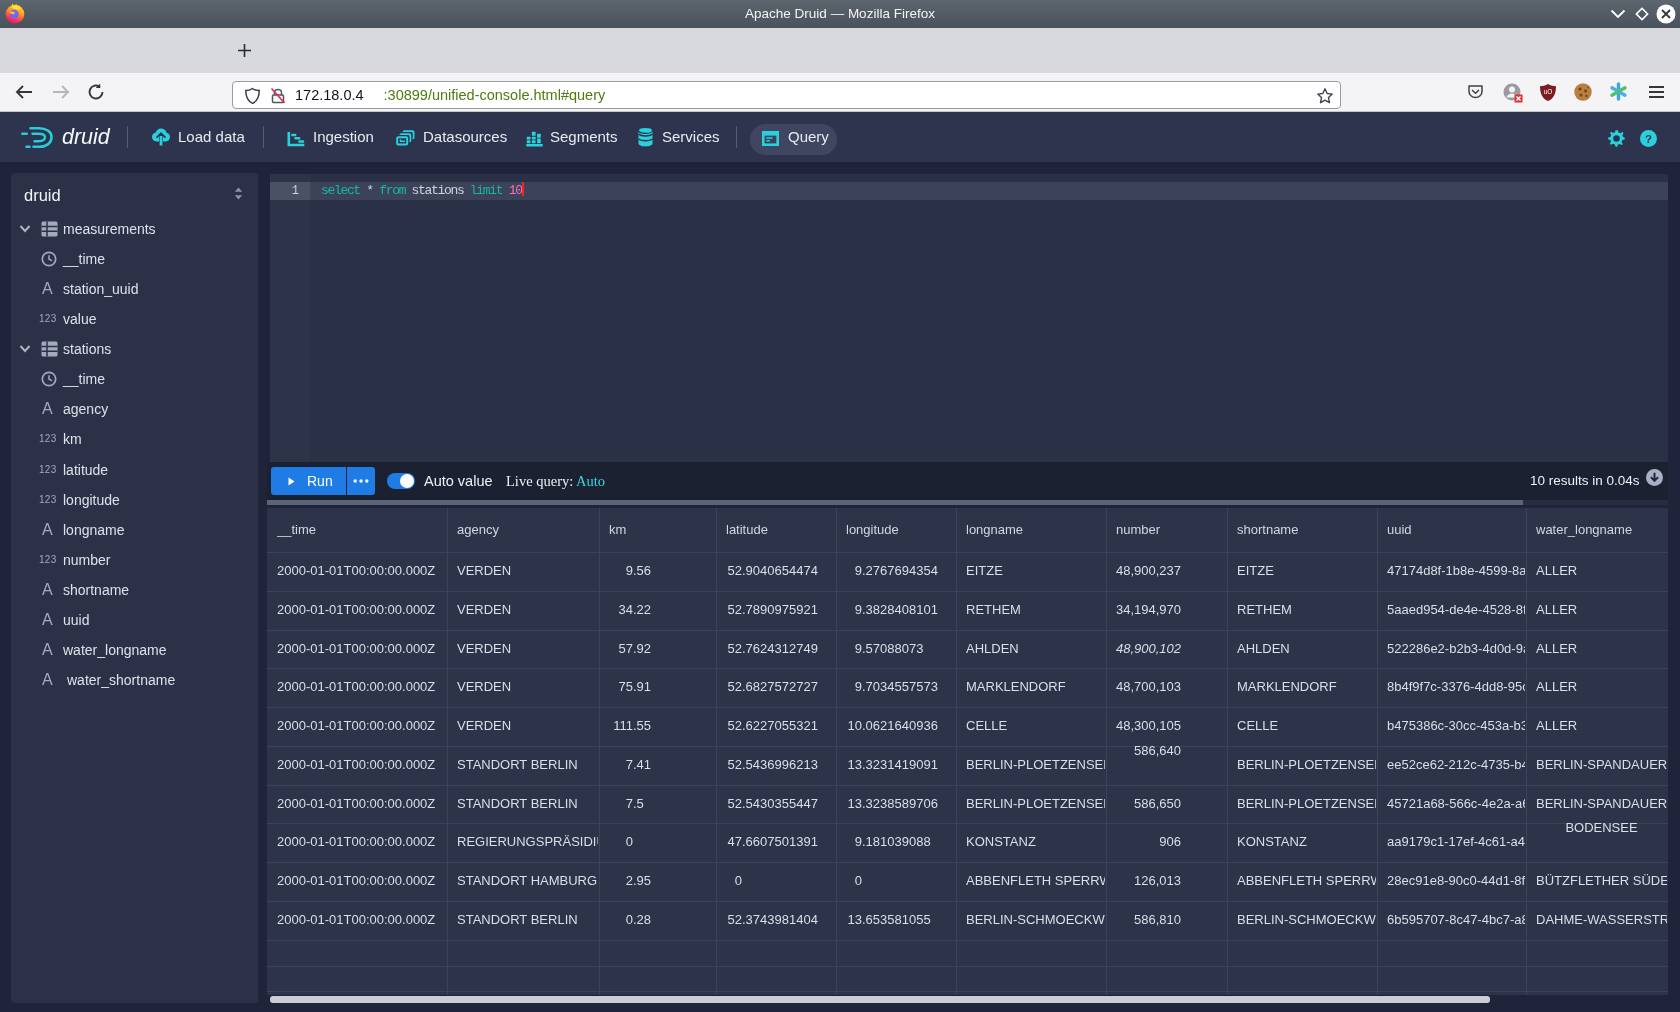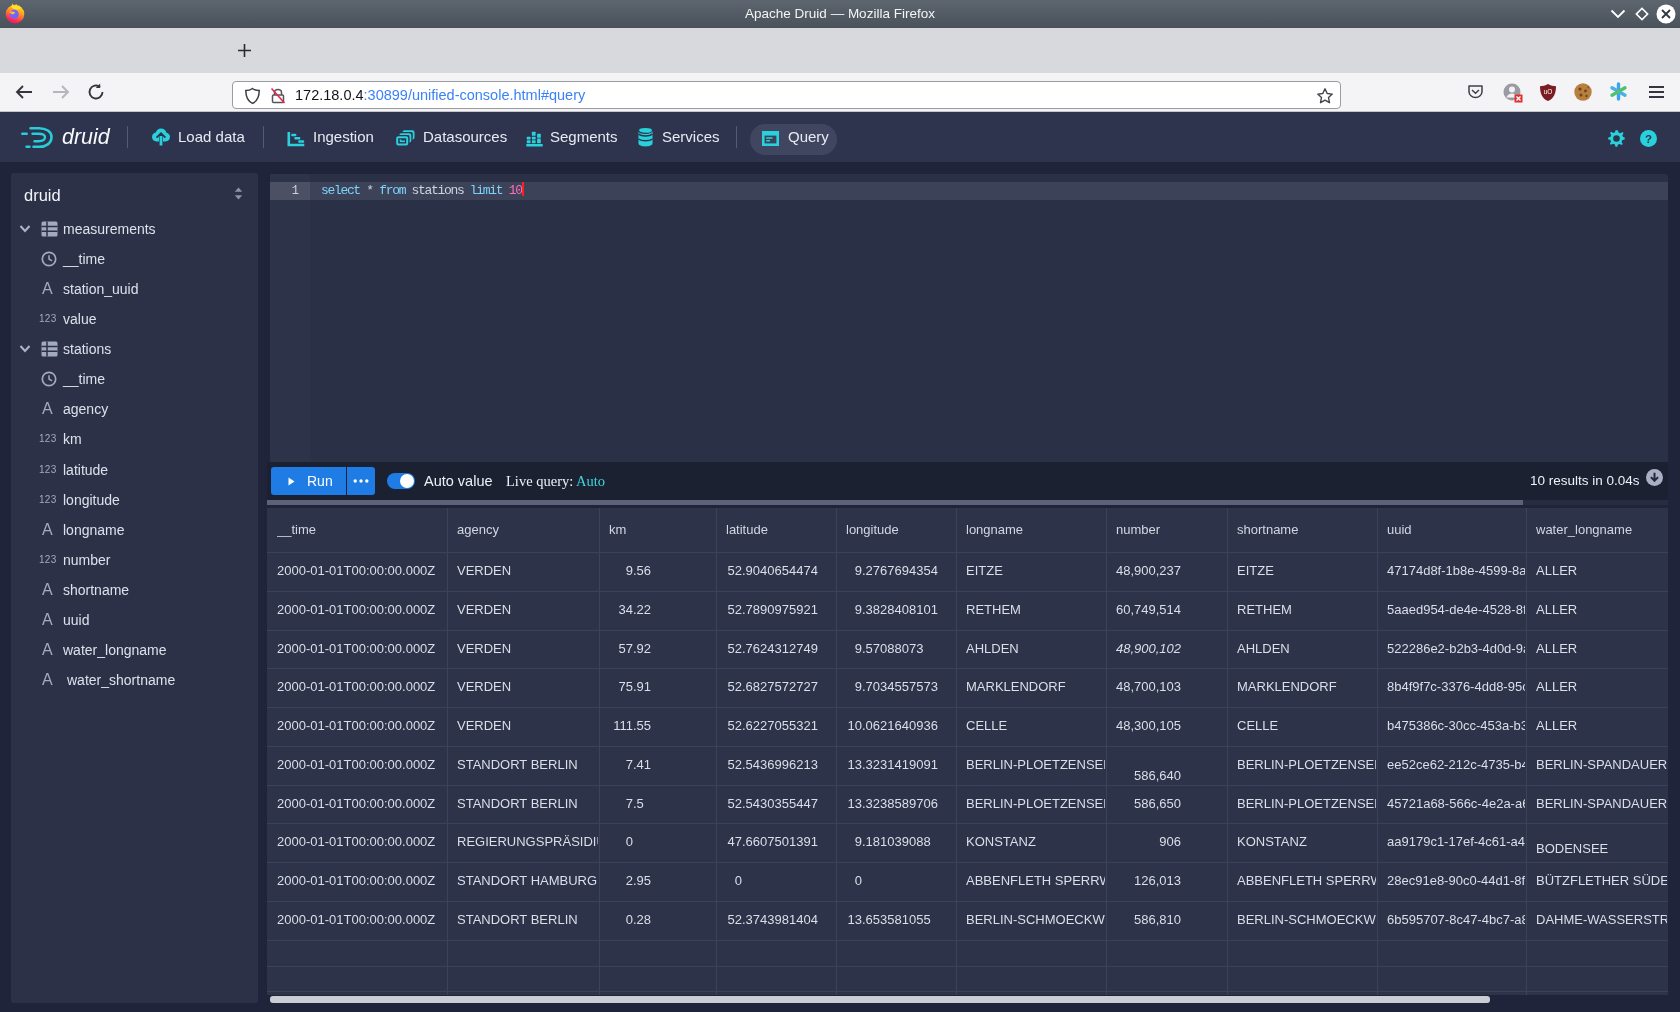--- a/index.html
+++ b/index.html
@@ -12,21 +12,21 @@
   .titletext { position:absolute; left:0; right:0; top:0; height:28px; line-height:28px;
     text-align:center; font-size:13.5px; color:#f2f4f5; }
   .tabbar { position:absolute; left:0; top:28px; width:1680px; height:45px; background:#d7d9dc; }
   .tab { position:absolute; left:4px; top:4px; width:220px; height:36px; background:#f4f4f6;
     border-radius:6px; box-shadow:0 1px 2px rgba(0,0,0,.25); }
   .tabtitle { position:absolute; left:33px; top:0; height:36px; line-height:36px; font-size:13.5px; color:#1f2733; }
   .toolbar { position:absolute; left:0; top:73px; width:1680px; height:39px; background:#f4f4f6; border-bottom:1px solid #c4c6ca; }
   .urlbar { position:absolute; left:232px; top:8px; width:1109px; height:28px; background:#ffffff;
     border:1px solid #9b9ca3; border-radius:4px; }
   .urltext { position:absolute; left:62px; top:0; height:26px; line-height:26px; font-size:14.5px; color:#15141a; }
-  .urltext .dim { color:#3b82f6; }
+  .urltext .dim { color:#4d7c0f;margin-left:20px; }
   .icon { position:absolute; }
 
   
   .page { position:absolute; left:0; top:112px; width:1680px; height:900px; background:#20243a; }
   .dheader { position:absolute; left:0; top:0; width:1680px; height:50px; background:#2f344e; }
   .navitem { position:absolute; top:0; height:50px; line-height:50px; color:#e7ebf1; font-size:15px; }
   .navsep { position:absolute; top:14px; width:1px; height:22px; background:#565b70; }
   .querypill { position:absolute; left:750px; top:12px; width:87px; height:31px; border-radius:16px; background:#414660; }
 
   
@@ -37,21 +37,21 @@
 
   
   .editor { position:absolute; left:270px; top:62px; width:1398px; height:288px; background:#2a3046; border-radius:3px 3px 0 0; }
   .gutter { position:absolute; left:0; top:0; width:40px; height:288px; background:#2d3349; }
   .activeline { position:absolute; left:40px; top:7.5px; width:1358px; height:18px; background:#3c4257; }
   .gutteractive { position:absolute; left:0; top:7.5px; width:40px; height:18px; background:#4b5065; }
   .lineno { position:absolute; left:0; top:7.5px; width:29px; height:18px; line-height:18px; text-align:right;
     font-family:"Liberation Mono",monospace; font-size:12px; color:#cdd2df; }
   .code { position:absolute; left:51px; top:7.5px; height:18px; line-height:18px;
     font-family:"Liberation Mono",monospace; font-size:13px; letter-spacing:-1.33px; color:#ccd3e0; white-space:pre; }
-  .kw { color:#7dd3fc; } .num { color:#fa6fba; }
+  .kw { color:#14b8a6; } .num { color:#fa6fba; }
   .cursor { display:inline-block; width:2px; height:14px; background:#ff1f1f; vertical-align:-2px; }
 
   
   .runbar { position:absolute; left:267px; top:350px; width:1401px; height:38px; background:#1c2132; }
   .runbtn { position:absolute; left:4px; top:5px; width:75px; height:28px; background:#1f7ce4; border-radius:3px 0 0 3px;
     color:#fff; font-size:14px; line-height:28px; }
   .morebtn { position:absolute; left:80px; top:5px; width:28px; height:28px; background:#1f7ce4; border-radius:0 3px 3px 0;
     color:#fff; }
   .switch { position:absolute; left:120px; top:11px; width:28px; height:16px; background:#1f7ce4; border-radius:8px; }
   .knob { position:absolute; right:1px; top:1px; width:14px; height:14px; background:#fff; border-radius:50%; }
@@ -388,21 +388,21 @@
 <div class="cell" style="left:849px; top:44.0px; width:110px; height:38.77px; line-height:38.77px;"><span class="ni" style="width:65px;">48,900,237</span></div>
 <div class="cell" style="left:970px; top:44.0px; width:139px; height:38.77px; line-height:38.77px;">EITZE</div>
 <div class="cell" style="left:1120px; top:44.0px; width:138px; height:38.77px; line-height:38.77px;">47174d8f-1b8e-4599-8a</div>
 <div class="cell" style="left:1269px; top:44.0px; width:131px; height:38.77px; line-height:38.77px;">ALLER</div>
 <div class="cell" style="left:10px; top:82.8px; width:169px; height:38.77px; line-height:38.77px;">2000-01-01T00:00:00.000Z</div>
 <div class="cell" style="left:190px; top:82.8px; width:141px; height:38.77px; line-height:38.77px;">VERDEN</div>
 <div class="cell" style="left:342px; top:82.8px; width:106px; height:38.77px; line-height:38.77px;"><span class="ni" style="width:24px;">34</span>.22</div>
 <div class="cell" style="left:459px; top:82.8px; width:109px; height:38.77px; line-height:38.77px;"><span class="ni" style="width:16px;">52</span>.7890975921</div>
 <div class="cell" style="left:579px; top:82.8px; width:109px; height:38.77px; line-height:38.77px;"><span class="ni" style="width:16px;">9</span>.3828408101</div>
 <div class="cell" style="left:699px; top:82.8px; width:139px; height:38.77px; line-height:38.77px;">RETHEM</div>
-<div class="cell" style="left:849px; top:82.8px; width:110px; height:38.77px; line-height:38.77px;"><span class="ni" style="width:65px;">60,749,514</span></div>
+<div class="cell" style="left:849px; top:82.8px; width:110px; height:38.77px; line-height:38.77px;"><span class="ni" style="width:65px;">34,194,970</span></div>
 <div class="cell" style="left:970px; top:82.8px; width:139px; height:38.77px; line-height:38.77px;">RETHEM</div>
 <div class="cell" style="left:1120px; top:82.8px; width:138px; height:38.77px; line-height:38.77px;">5aaed954-de4e-4528-8f</div>
 <div class="cell" style="left:1269px; top:82.8px; width:131px; height:38.77px; line-height:38.77px;">ALLER</div>
 <div class="cell" style="left:10px; top:121.5px; width:169px; height:38.77px; line-height:38.77px;">2000-01-01T00:00:00.000Z</div>
 <div class="cell" style="left:190px; top:121.5px; width:141px; height:38.77px; line-height:38.77px;">VERDEN</div>
 <div class="cell" style="left:342px; top:121.5px; width:106px; height:38.77px; line-height:38.77px;"><span class="ni" style="width:24px;">57</span>.92</div>
 <div class="cell" style="left:459px; top:121.5px; width:109px; height:38.77px; line-height:38.77px;"><span class="ni" style="width:16px;">52</span>.7624312749</div>
 <div class="cell" style="left:579px; top:121.5px; width:109px; height:38.77px; line-height:38.77px;"><span class="ni" style="width:16px;">9</span>.57088073</div>
 <div class="cell" style="left:699px; top:121.5px; width:139px; height:38.77px; line-height:38.77px;">AHLDEN</div>
 <div class="cell" style="left:849px; top:121.5px; width:110px; height:38.77px; line-height:38.77px;font-style:italic;"><span class="ni" style="width:65px;">48,900,102</span></div>
@@ -428,21 +428,21 @@
 <div class="cell" style="left:849px; top:199.1px; width:110px; height:38.77px; line-height:38.77px;"><span class="ni" style="width:65px;">48,300,105</span></div>
 <div class="cell" style="left:970px; top:199.1px; width:139px; height:38.77px; line-height:38.77px;">CELLE</div>
 <div class="cell" style="left:1120px; top:199.1px; width:138px; height:38.77px; line-height:38.77px;">b475386c-30cc-453a-b3</div>
 <div class="cell" style="left:1269px; top:199.1px; width:131px; height:38.77px; line-height:38.77px;">ALLER</div>
 <div class="cell" style="left:10px; top:237.9px; width:169px; height:38.77px; line-height:38.77px;">2000-01-01T00:00:00.000Z</div>
 <div class="cell" style="left:190px; top:237.9px; width:141px; height:38.77px; line-height:38.77px;">STANDORT BERLIN</div>
 <div class="cell" style="left:342px; top:237.9px; width:106px; height:38.77px; line-height:38.77px;"><span class="ni" style="width:24px;">7</span>.41</div>
 <div class="cell" style="left:459px; top:237.9px; width:109px; height:38.77px; line-height:38.77px;"><span class="ni" style="width:16px;">52</span>.5436996213</div>
 <div class="cell" style="left:579px; top:237.9px; width:109px; height:38.77px; line-height:38.77px;"><span class="ni" style="width:16px;">13</span>.3231419091</div>
 <div class="cell" style="left:699px; top:237.9px; width:139px; height:38.77px; line-height:38.77px;">BERLIN-PLOETZENSEE C</div>
-<div class="cell" style="left:849px; top:249px; width:110px; height:38.77px; line-height:38.77px;"><span class="ni" style="width:65px;">586,640</span></div>
+<div class="cell" style="left:849px; top:224px; width:110px; height:38.77px; line-height:38.77px;"><span class="ni" style="width:65px;">586,640</span></div>
 <div class="cell" style="left:970px; top:237.9px; width:139px; height:38.77px; line-height:38.77px;">BERLIN-PLOETZENSEE C</div>
 <div class="cell" style="left:1120px; top:237.9px; width:138px; height:38.77px; line-height:38.77px;">ee52ce62-212c-4735-b4</div>
 <div class="cell" style="left:1269px; top:237.9px; width:131px; height:38.77px; line-height:38.77px;">BERLIN-SPANDAUER-S</div>
 <div class="cell" style="left:10px; top:276.6px; width:169px; height:38.77px; line-height:38.77px;">2000-01-01T00:00:00.000Z</div>
 <div class="cell" style="left:190px; top:276.6px; width:141px; height:38.77px; line-height:38.77px;">STANDORT BERLIN</div>
 <div class="cell" style="left:342px; top:276.6px; width:106px; height:38.77px; line-height:38.77px;"><span class="ni" style="width:24px;">7</span>.5</div>
 <div class="cell" style="left:459px; top:276.6px; width:109px; height:38.77px; line-height:38.77px;"><span class="ni" style="width:16px;">52</span>.5430355447</div>
 <div class="cell" style="left:579px; top:276.6px; width:109px; height:38.77px; line-height:38.77px;"><span class="ni" style="width:16px;">13</span>.3238589706</div>
 <div class="cell" style="left:699px; top:276.6px; width:139px; height:38.77px; line-height:38.77px;">BERLIN-PLOETZENSEE U</div>
 <div class="cell" style="left:849px; top:276.6px; width:110px; height:38.77px; line-height:38.77px;"><span class="ni" style="width:65px;">586,650</span></div>
@@ -451,21 +451,21 @@
 <div class="cell" style="left:1269px; top:276.6px; width:131px; height:38.77px; line-height:38.77px;">BERLIN-SPANDAUER-S</div>
 <div class="cell" style="left:10px; top:315.4px; width:169px; height:38.77px; line-height:38.77px;">2000-01-01T00:00:00.000Z</div>
 <div class="cell" style="left:190px; top:315.4px; width:141px; height:38.77px; line-height:38.77px;">REGIERUNGSPRÄSIDIUM</div>
 <div class="cell" style="left:342px; top:315.4px; width:106px; height:38.77px; line-height:38.77px;"><span class="ni" style="width:24px;">0</span></div>
 <div class="cell" style="left:459px; top:315.4px; width:109px; height:38.77px; line-height:38.77px;"><span class="ni" style="width:16px;">47</span>.6607501391</div>
 <div class="cell" style="left:579px; top:315.4px; width:109px; height:38.77px; line-height:38.77px;"><span class="ni" style="width:16px;">9</span>.181039088</div>
 <div class="cell" style="left:699px; top:315.4px; width:139px; height:38.77px; line-height:38.77px;">KONSTANZ</div>
 <div class="cell" style="left:849px; top:315.4px; width:110px; height:38.77px; line-height:38.77px;"><span class="ni" style="width:65px;">906</span></div>
 <div class="cell" style="left:970px; top:315.4px; width:139px; height:38.77px; line-height:38.77px;">KONSTANZ</div>
 <div class="cell" style="left:1120px; top:315.4px; width:138px; height:38.77px; line-height:38.77px;">aa9179c1-17ef-4c61-a48</div>
-<div class="cell" style="left:1269px; top:322px; width:131px; height:38.77px; line-height:38.77px;">BODENSEE</div>
+<div class="cell" style="left:1269px; top:301px; width:131px; height:38.77px; line-height:38.77px;text-align:center;">BODENSEE</div>
 <div class="cell" style="left:10px; top:354.2px; width:169px; height:38.77px; line-height:38.77px;">2000-01-01T00:00:00.000Z</div>
 <div class="cell" style="left:190px; top:354.2px; width:141px; height:38.77px; line-height:38.77px;">STANDORT HAMBURG</div>
 <div class="cell" style="left:342px; top:354.2px; width:106px; height:38.77px; line-height:38.77px;"><span class="ni" style="width:24px;">2</span>.95</div>
 <div class="cell" style="left:459px; top:354.2px; width:109px; height:38.77px; line-height:38.77px;"><span class="ni" style="width:16px;">0</span></div>
 <div class="cell" style="left:579px; top:354.2px; width:109px; height:38.77px; line-height:38.77px;"><span class="ni" style="width:16px;">0</span></div>
 <div class="cell" style="left:699px; top:354.2px; width:139px; height:38.77px; line-height:38.77px;">ABBENFLETH SPERRWE</div>
 <div class="cell" style="left:849px; top:354.2px; width:110px; height:38.77px; line-height:38.77px;"><span class="ni" style="width:65px;">126,013</span></div>
 <div class="cell" style="left:970px; top:354.2px; width:139px; height:38.77px; line-height:38.77px;">ABBENFLETH SPERRWE</div>
 <div class="cell" style="left:1120px; top:354.2px; width:138px; height:38.77px; line-height:38.77px;">28ec91e8-90c0-44d1-8f(</div>
 <div class="cell" style="left:1269px; top:354.2px; width:131px; height:38.77px; line-height:38.77px;">BÜTZFLETHER SÜDERE</div>

